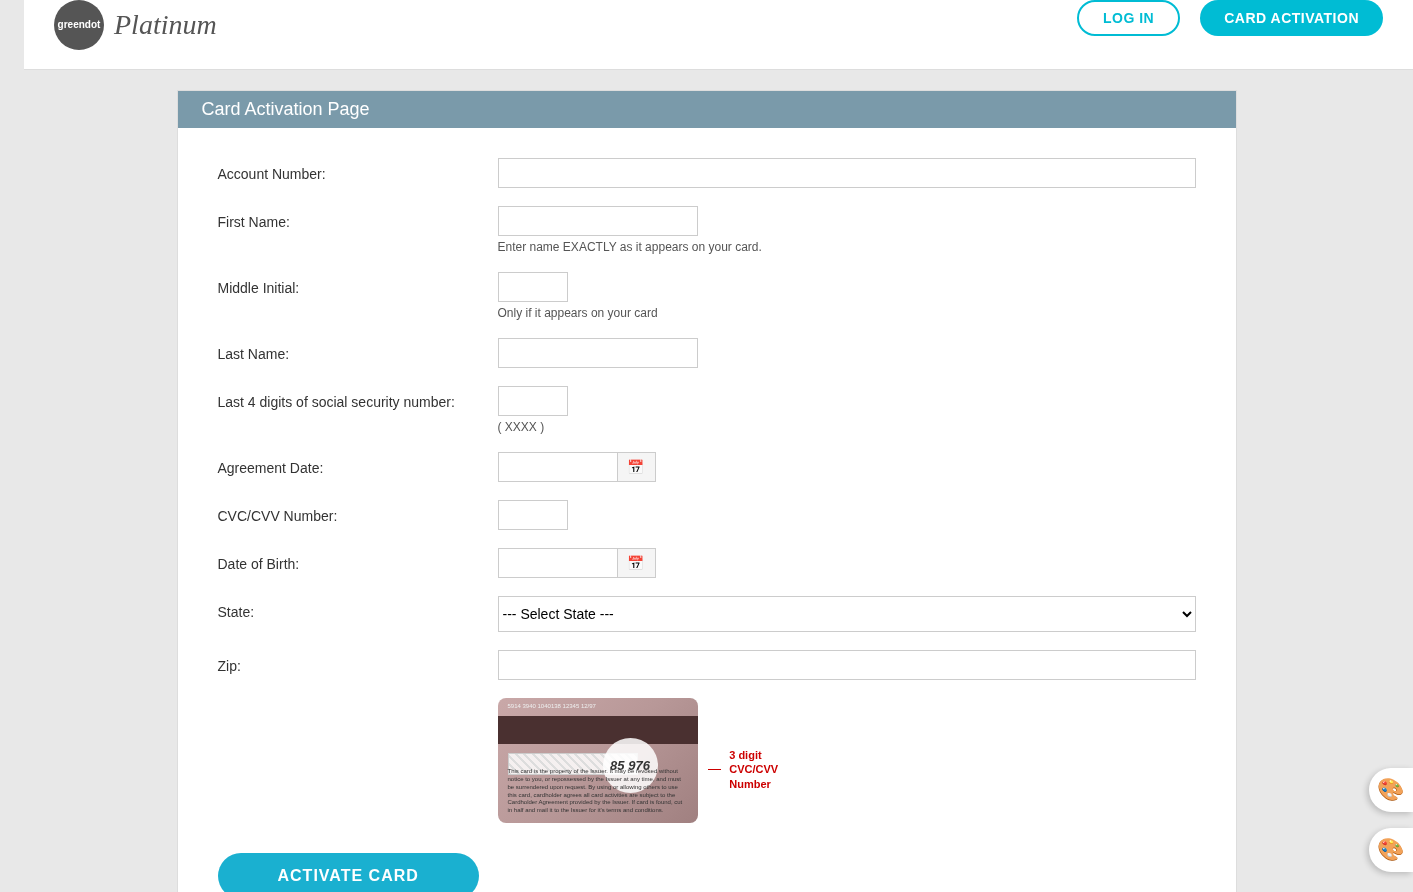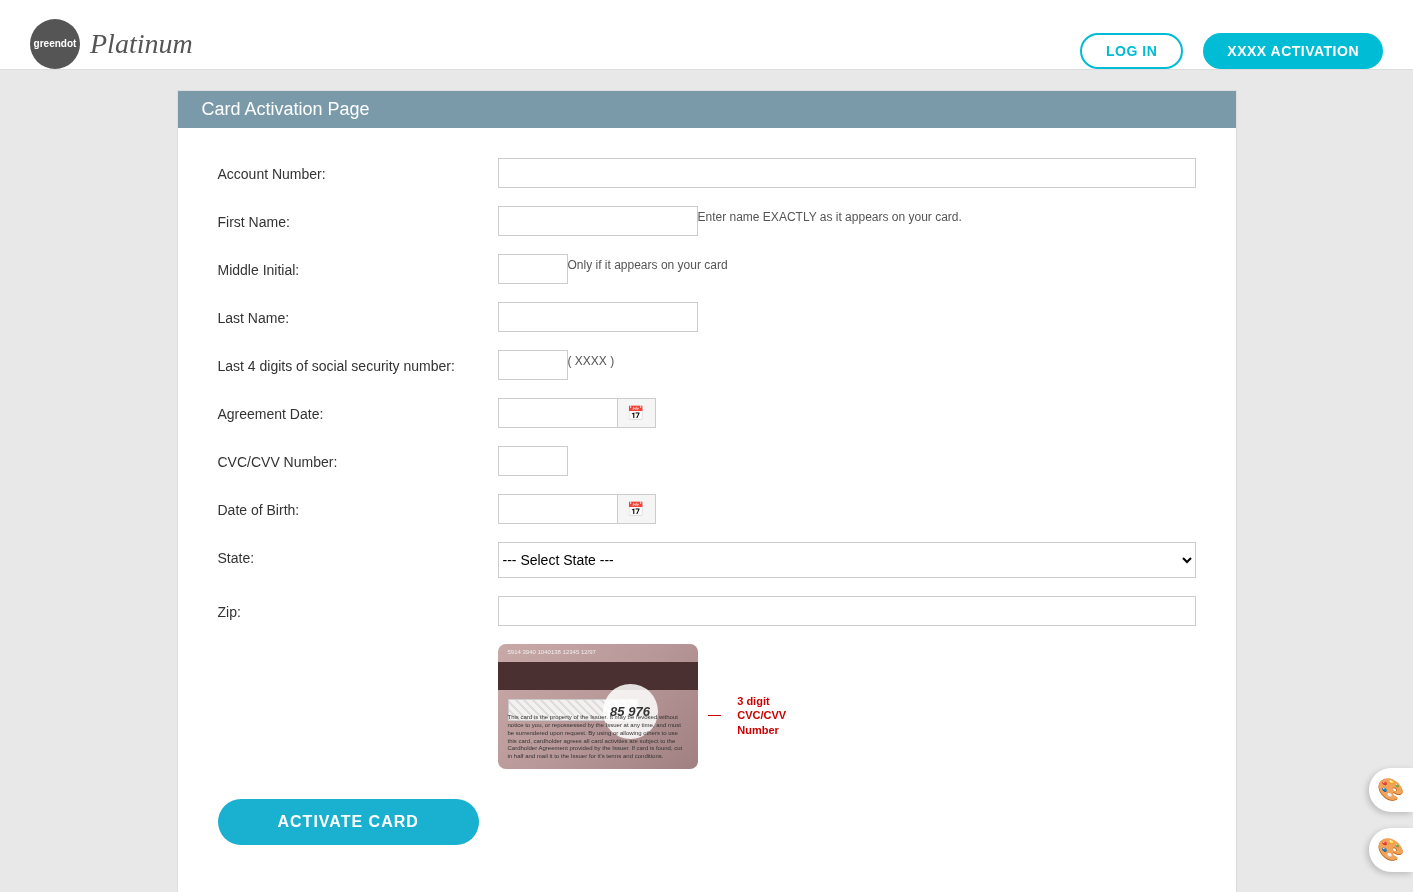--- a/index.html
+++ b/index.html
@@ -7,24 +7,25 @@
       font-family: Arial, sans-serif;
       background: #e8e8e8;
       min-height: 892px;
     }
 
     
     .header {
       background: #fff;
       height: 70px;
       display: flex;
-      align-items: flex-end;
+      align-items: flex-start;
       justify-content: space-between;
       padding: 0 30px;
       border-bottom: 1px solid #ddd;
+      margin-left: 24px;
     }
     .header-logo {
       display: flex;
       align-items: center;
       gap: 10px;
     }
     .logo-circle {
       width: 50px;
       height: 50px;
       background: #555;
@@ -105,21 +106,21 @@
     .form-label {
       width: 280px;
       min-width: 280px;
       font-size: 14px;
       color: #333;
       padding-top: 8px;
     }
     .form-field {
       flex: 1;
       display: flex;
-      flex-direction: row;
+      flex-direction: column;
     }
     .form-input {
       border: 1px solid #ccc;
       padding: 6px 10px;
       font-size: 14px;
       outline: none;
     }
     .input-wide {
       width: 100%;
     }
@@ -285,21 +286,21 @@
   <div class="header-logo">
     <div class="logo-circle">
       <span>green</span>
         <br>
       <span>dot</span>
     </div>
     <div class="logo-text">Platinum</div>
   </div>
   <div class="header-buttons">
     <button class="btn-login">LOG IN</button>
-    <button class="btn-card-activation">XXXX ACTIVATION</button>
+    <button class="btn-card-activation">CARD ACTIVATION</button>
   </div>
 </header>
 
 <div class="main-content">
   <div class="card-panel">
     <div class="card-panel-header">
       <span>Card Activation Page</span>
     </div>
     <div class="card-panel-body">
 
@@ -438,21 +439,21 @@
         <div style="position: relative; width: 200px;">
           <div class="card-back">
             <div class="card-num-small">5914 3940 1040138 12345 12/97</div>
             <div class="card-magnetic-strip"></div>
             <div class="card-signature-area"></div>
 
             <div class="card-cvv-circle">85 976</div>
             <div class="card-text-small">This card is the property of the Issuer. It may be revoked without notice to you, or repossessed by the Issuer at any time, and must be surrendered upon request. By using or allowing others to use this card, cardholder agrees all card activities are subject to the Cardholder Agreement provided by the Issuer. If card is found, cut in half and mail it to the Issuer for it's terms and conditions.</div>
           </div>
 
-          <div style="position: absolute; top: 50px; left: 210px; display: flex; align-items: center; gap: 16px;">
+          <div style="position: absolute; top: 50px; left: 210px; display: flex; align-items: center; gap: 8px;">
             <div style="width: 28px; height: 1px; background: #cc0000;"></div>
             <span style="font-size: 11px; color: #cc0000; font-weight: bold; line-height: 1.3;">3 digit CVC/CVV Number</span>
           </div>
         </div>
       </div>
 
       <div class="activate-btn-wrap">
         <button class="btn-activate">ACTIVATE CARD</button>
       </div>
 

